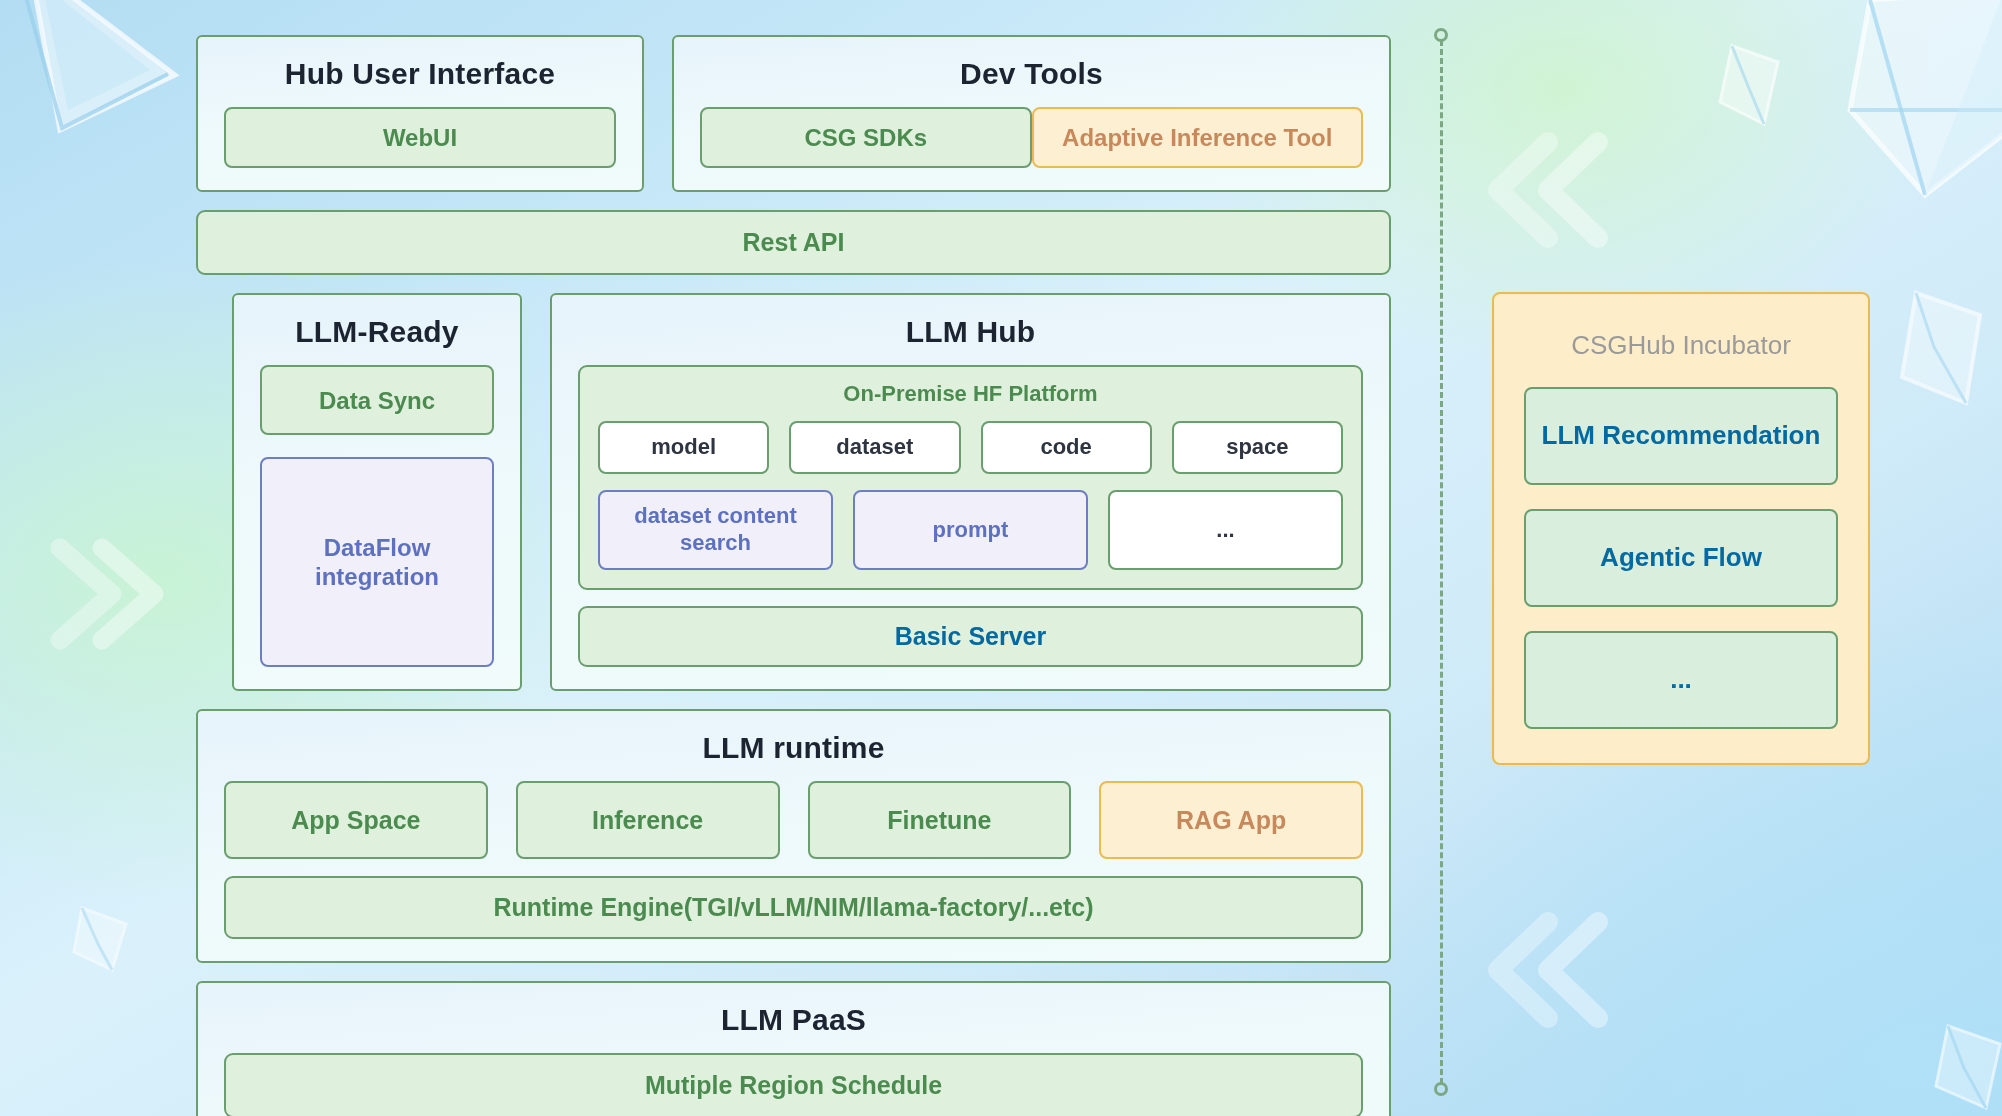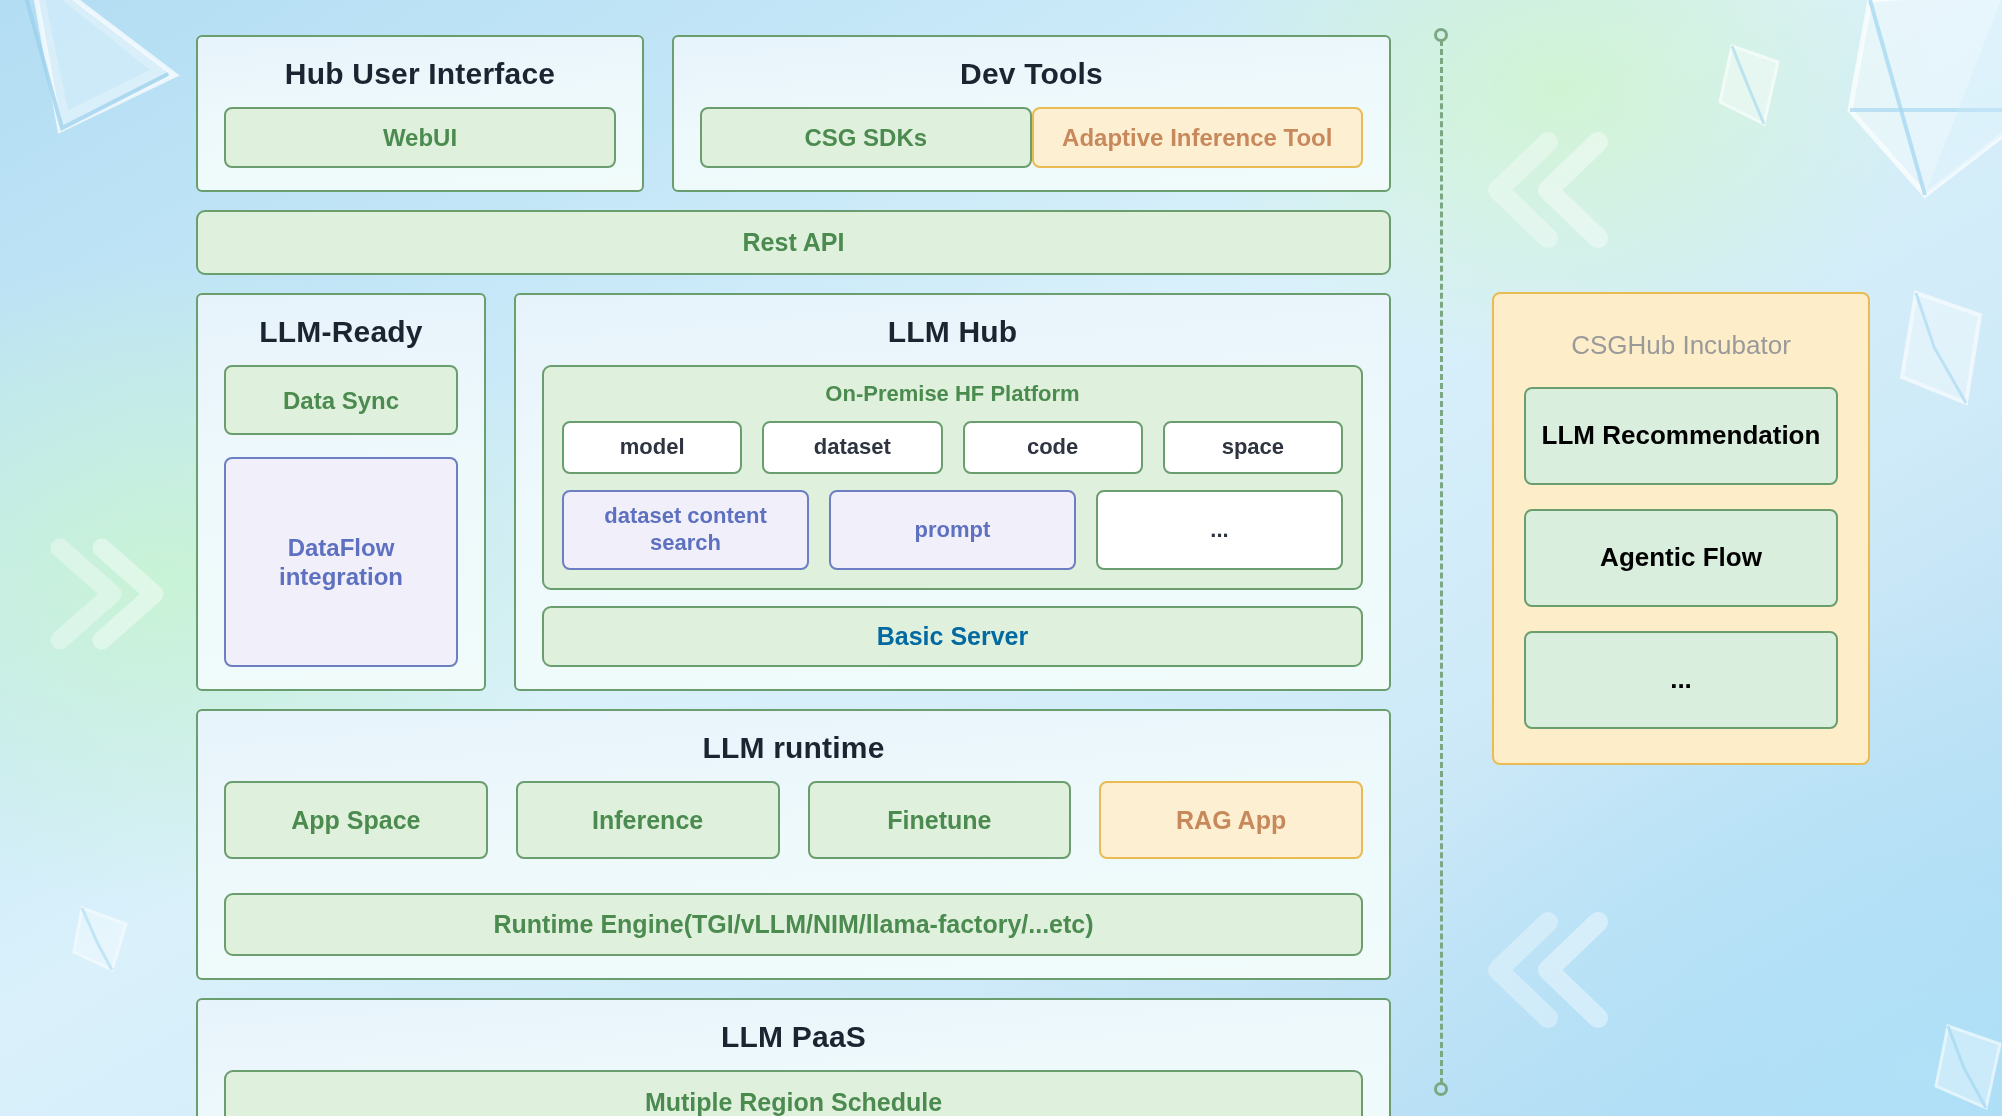--- a/index.html
+++ b/index.html
@@ -113,21 +113,21 @@
     color: #4b8b4f;
     font-size: 25px;
     font-weight: bold;
     text-align: center;
     padding: 16px 0;
     margin-bottom: 18px;
   }
 
   
   .midrow { display: flex; gap: 28px; margin-bottom: 18px; }
-  .card-ready { width: 290px; flex: none; margin-bottom: 0; display: flex; flex-direction: column; }
+  .card-ready { width: 290px; flex: none; margin-bottom: 0; display: flex; flex-direction: column; margin-left: 36px; }
   .card-hub { flex: 1; margin-bottom: 0; }
 
   .card-ready .chip { width: 100%; }
   .ready-sync { height: 70px; margin-bottom: 22px; }
   .ready-flow { flex: 1; min-height: 112px; }
 
   
   .hf-panel {
     background: #dff0dc;
     border: 2px solid #6a9e6e;
@@ -151,21 +151,21 @@
     background: #dff0dc;
     border: 2px solid #6a9e6e;
     color: #0369a1;
     font-size: 25px;
     font-weight: bold;
     text-align: center;
     padding: 14px 0;
   }
 
   
-  .runtime-row { display: flex; gap: 28px; margin-bottom: 34px; }
+  .runtime-row { display: flex; gap: 28px; margin-bottom: 17px; }
   .runtime-row .chip { flex: 1; height: 78px; font-size: 25px; }
   .runtime-engine {
     border-radius: 9px;
     background: #dff0dc;
     border: 2px solid #6a9e6e;
     color: #4b8b4f;
     font-size: 25px;
     font-weight: bold;
     text-align: center;
     padding: 15px 0;
@@ -232,21 +232,21 @@
   .incubator .chip {
     width: 100%;
     height: 98px;
     margin-bottom: 24px;
     font-size: 26px;
   }
   .incubator .chip:last-child { margin-bottom: 0; }
   .chip-incubator {
     background: #daeede;
     border: 2px solid #6a9e6e;
-    color: #000000;
+    color: #0369a1;
     text-align: right;
   }
 </style>
 </head>
 <body>
 
 <div class="bg-layer">
 
   <div class="crystal" style="left:-10px; top:-30px;">
     <svg width="210" height="190" viewBox="0 0 210 190">

